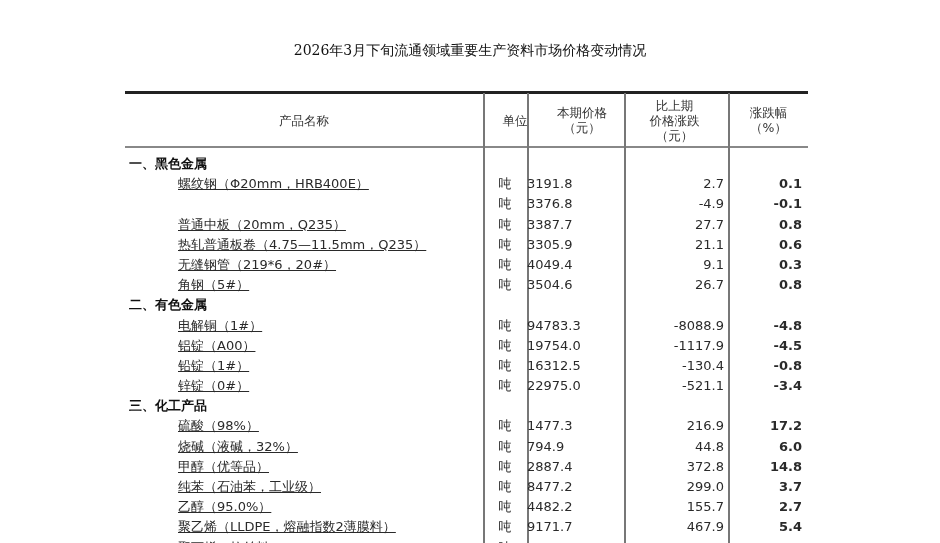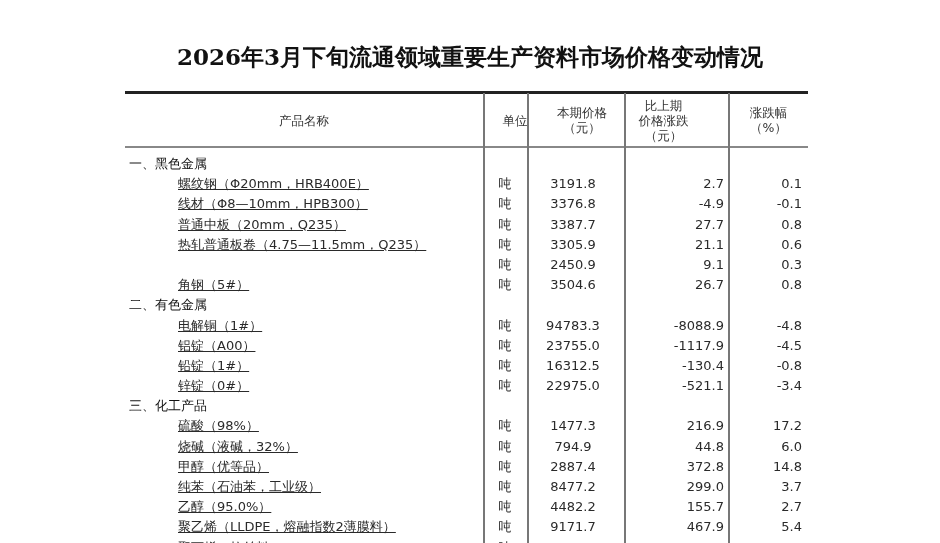--- a/index.html
+++ b/index.html
@@ -1,31 +1,31 @@
 <!DOCTYPE html>
 <html><head>
 <meta charset="utf-8">
 <style>
   html, body { margin: 0; padding: 0; background: #ffffff; }
   body { width: 940px; height: 543px; overflow: hidden; position: relative; font-family: "DejaVu Sans", "Liberation Sans", sans-serif; color: #2a2a2a; }
-  .title { position: absolute; top: 42px; left: 0; width: 940px; text-align: center; font-family: "DejaVu Serif", "Liberation Serif", serif; font-weight: bold; font-size: 23px; color: #111; letter-spacing: 0px; }
+  .title { position: absolute; top: 42px; left: 0; width: 940px; text-align: center; font-family: "DejaVu Serif", "Liberation Serif", serif; font-weight: normal; font-size: 14px; color: #111; letter-spacing: 0px; }
   .table-wrap { position: absolute; left: 125px; top: 91px; width: 683px; }
   .top-rule { position: absolute; left: 0; top: 0; width: 683px; height: 3px; background: #222; }
   .head-rule { position: absolute; left: 0; top: 55px; width: 683px; height: 2px; background: #888; }
   .vline { position: absolute; top: 2px; width: 1.5px; background: #777; height: 460px; }
   .hdr { position: absolute; top: 3px; height: 52px; display: flex; align-items: center; justify-content: center; text-align: center; font-size: 12.5px; line-height: 15px; color: #333; }
   .rows { position: absolute; left: 0; top: 63px; width: 683px; }
   .row { position: relative; height: 20.2px; font-size: 13px; line-height: 20px; }
   .row .name { position: absolute; left: 0; white-space: nowrap; }
-  .row.section .name { font-weight: normal; color: #111; left: 4px; }
+  .row.section .name { font-weight: bold; color: #111; left: 4px; }
   .row.item .name { left: 53px; text-decoration: underline; }
   .row .unit { position: absolute; left: 358px; width: 44px; text-align: center; }
-  .row .price { position: absolute; left: 402px; width: 92px; text-align: center; }
+  .row .price { position: absolute; left: 402px; width: 92px; text-align: left; }
   .row .chg { position: absolute; left: 499px; width: 100px; text-align: right; }
-  .row .pct { position: absolute; left: 603px; width: 74px; text-align: right; }
+  .row .pct { position: absolute; left: 603px; width: 74px; text-align: right; font-weight: bold; }
 </style>
 </head>
 <body>
 
 <div class="title">2026年3月下旬流通领域重要生产资料市场价格变动情况</div>
 
 <div class="table-wrap">
   <div class="top-rule"></div>
   <div class="head-rule"></div>
 
@@ -39,21 +39,21 @@
   </div>
   <div class="hdr" style="left:359px;width:62px">
     <span>单位</span>
   </div>
   <div class="hdr" style="left:403px;width:108px">
     <div>
       <div>本期价格</div>
       <div>（元）</div>
     </div>
   </div>
-  <div class="hdr" style="left:489px;width:99px">
+  <div class="hdr" style="left:500px;width:99px">
     <div>
       <div>比上期</div>
       <div>价格涨跌</div>
       <div>（元）</div>
     </div>
   </div>
   <div class="hdr" style="left:604px;width:79px">
     <div>
       <div>涨跌幅</div>
       <div>（%）</div>
@@ -65,43 +65,43 @@
         <span class="name">一、黑色金属</span>
       </div>
       <div class="row item">
         <span class="name">螺纹钢（Φ20mm，HRB400E）</span>
         <span class="unit">吨</span>
         <span class="price">3191.8</span>
         <span class="chg">2.7</span>
         <span class="pct">0.1</span>
       </div>
       <div class="row item">
-        <span class="name">线材（Φ8—10mm，HPB300）</span>
         <span class="unit">吨</span>
         <span class="price">3376.8</span>
         <span class="chg">-4.9</span>
         <span class="pct">-0.1</span>
       </div>
       <div class="row item">
         <span class="name">普通中板（20mm，Q235）</span>
         <span class="unit">吨</span>
         <span class="price">3387.7</span>
         <span class="chg">27.7</span>
         <span class="pct">0.8</span>
       </div>
       <div class="row item">
         <span class="name">热轧普通板卷（4.75—11.5mm，Q235）</span>
         <span class="unit">吨</span>
         <span class="price">3305.9</span>
         <span class="chg">21.1</span>
         <span class="pct">0.6</span>
       </div>
       <div class="row item">
+        <span class="name">无缝钢管（219*6，20#）</span>
         <span class="unit">吨</span>
-        <span class="price">2450.9</span>
+        <span class="price">4049.4</span>
         <span class="chg">9.1</span>
         <span class="pct">0.3</span>
       </div>
       <div class="row item">
         <span class="name">角钢（5#）</span>
         <span class="unit">吨</span>
         <span class="price">3504.6</span>
         <span class="chg">26.7</span>
         <span class="pct">0.8</span>
       </div>
@@ -111,21 +111,21 @@
       <div class="row item">
         <span class="name">电解铜（1#）</span>
         <span class="unit">吨</span>
         <span class="price">94783.3</span>
         <span class="chg">-8088.9</span>
         <span class="pct">-4.8</span>
       </div>
       <div class="row item">
         <span class="name">铝锭（A00）</span>
         <span class="unit">吨</span>
-        <span class="price">23755.0</span>
+        <span class="price">19754.0</span>
         <span class="chg">-1117.9</span>
         <span class="pct">-4.5</span>
       </div>
       <div class="row item">
         <span class="name">铅锭（1#）</span>
         <span class="unit">吨</span>
         <span class="price">16312.5</span>
         <span class="chg">-130.4</span>
         <span class="pct">-0.8</span>
       </div>

